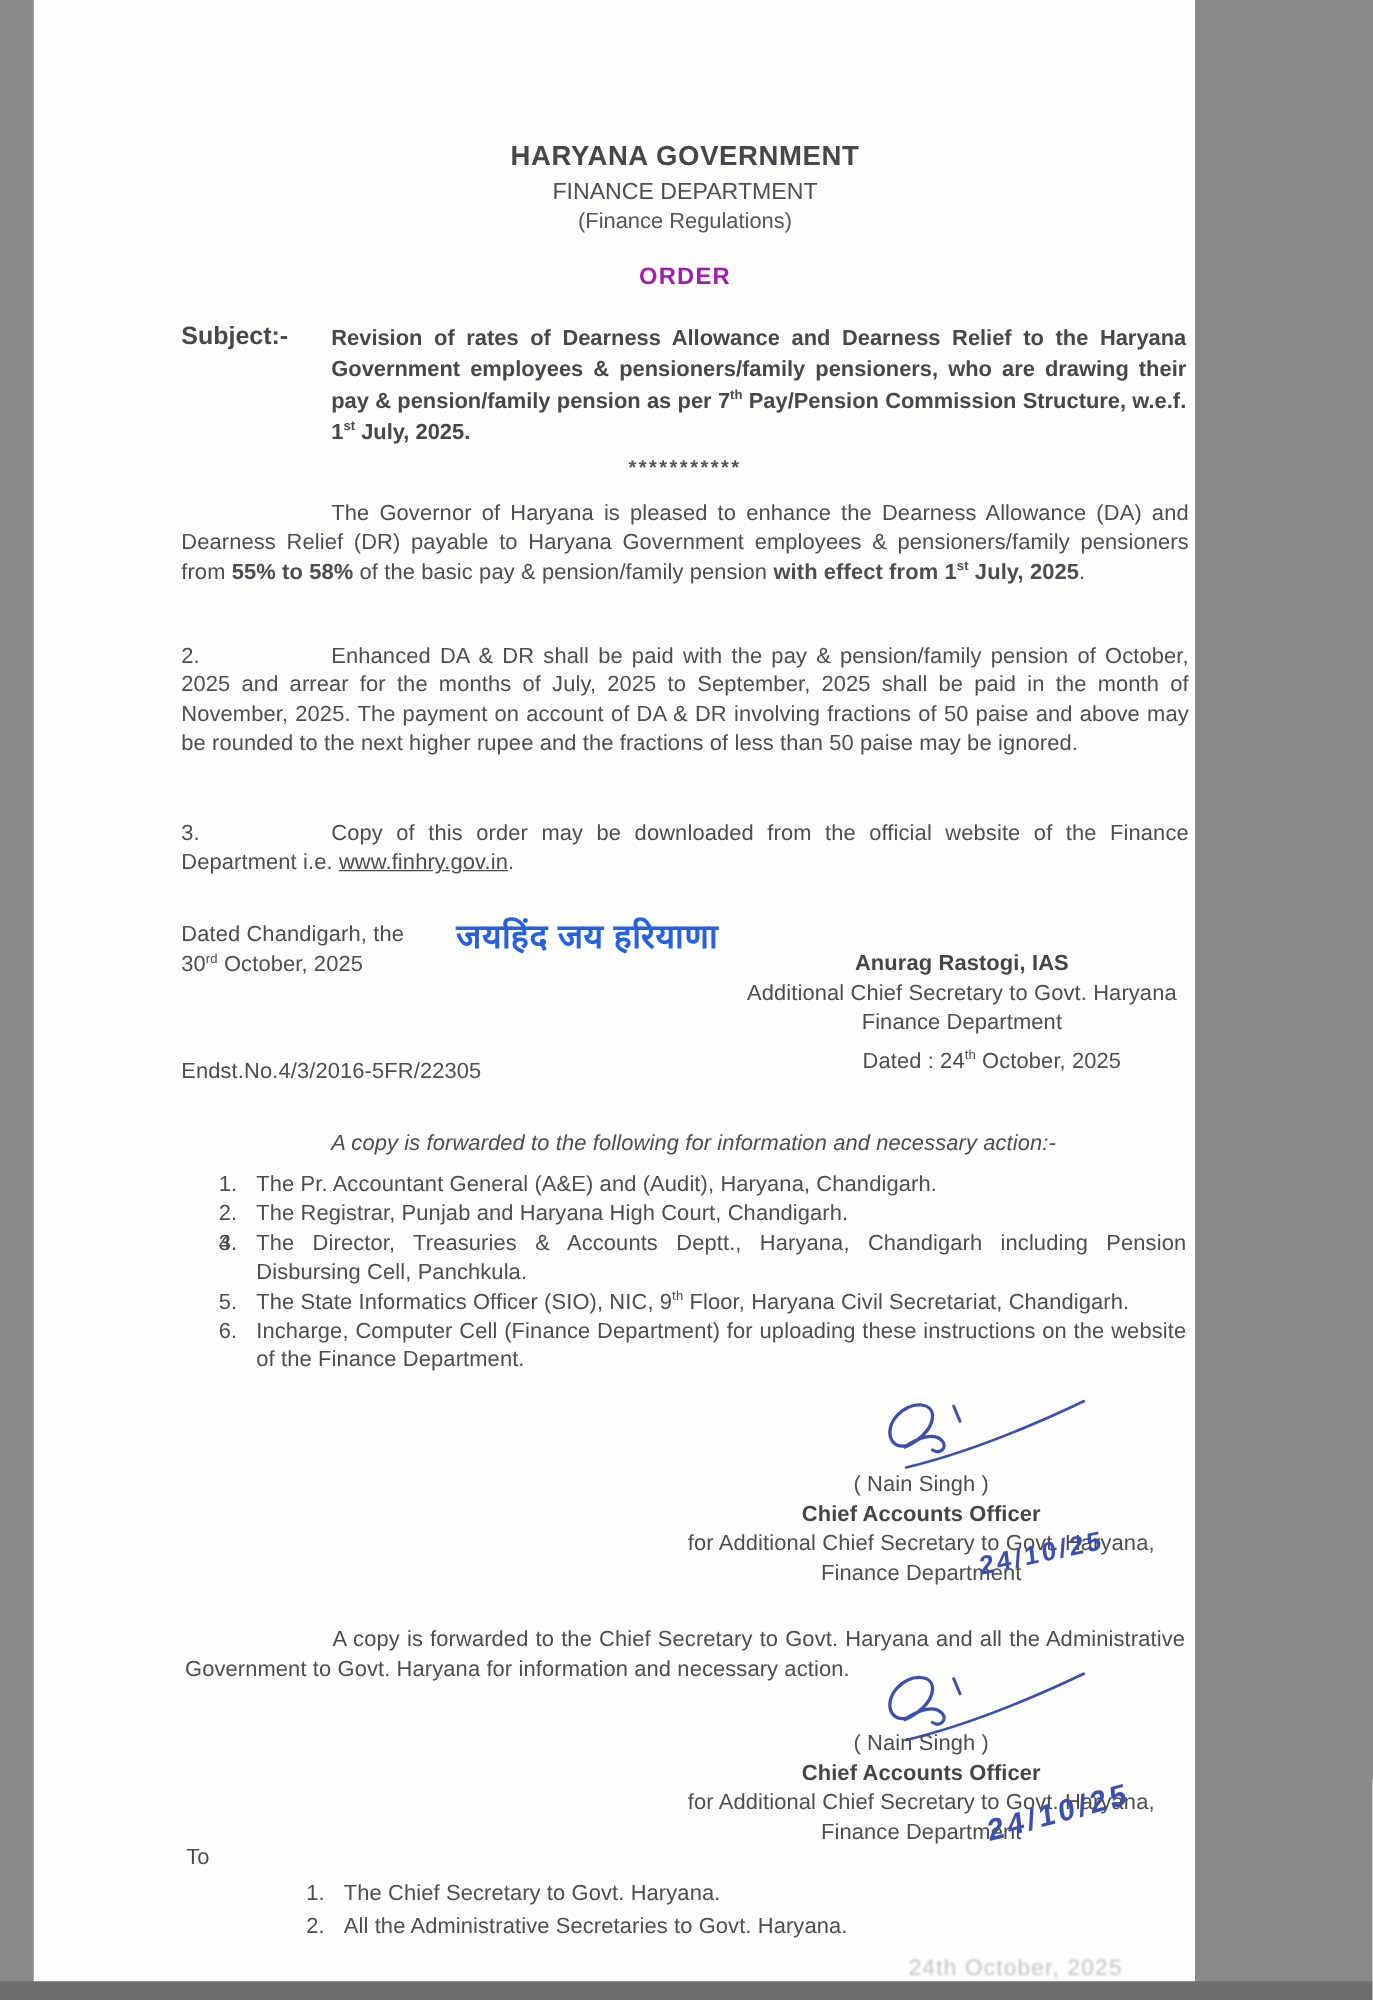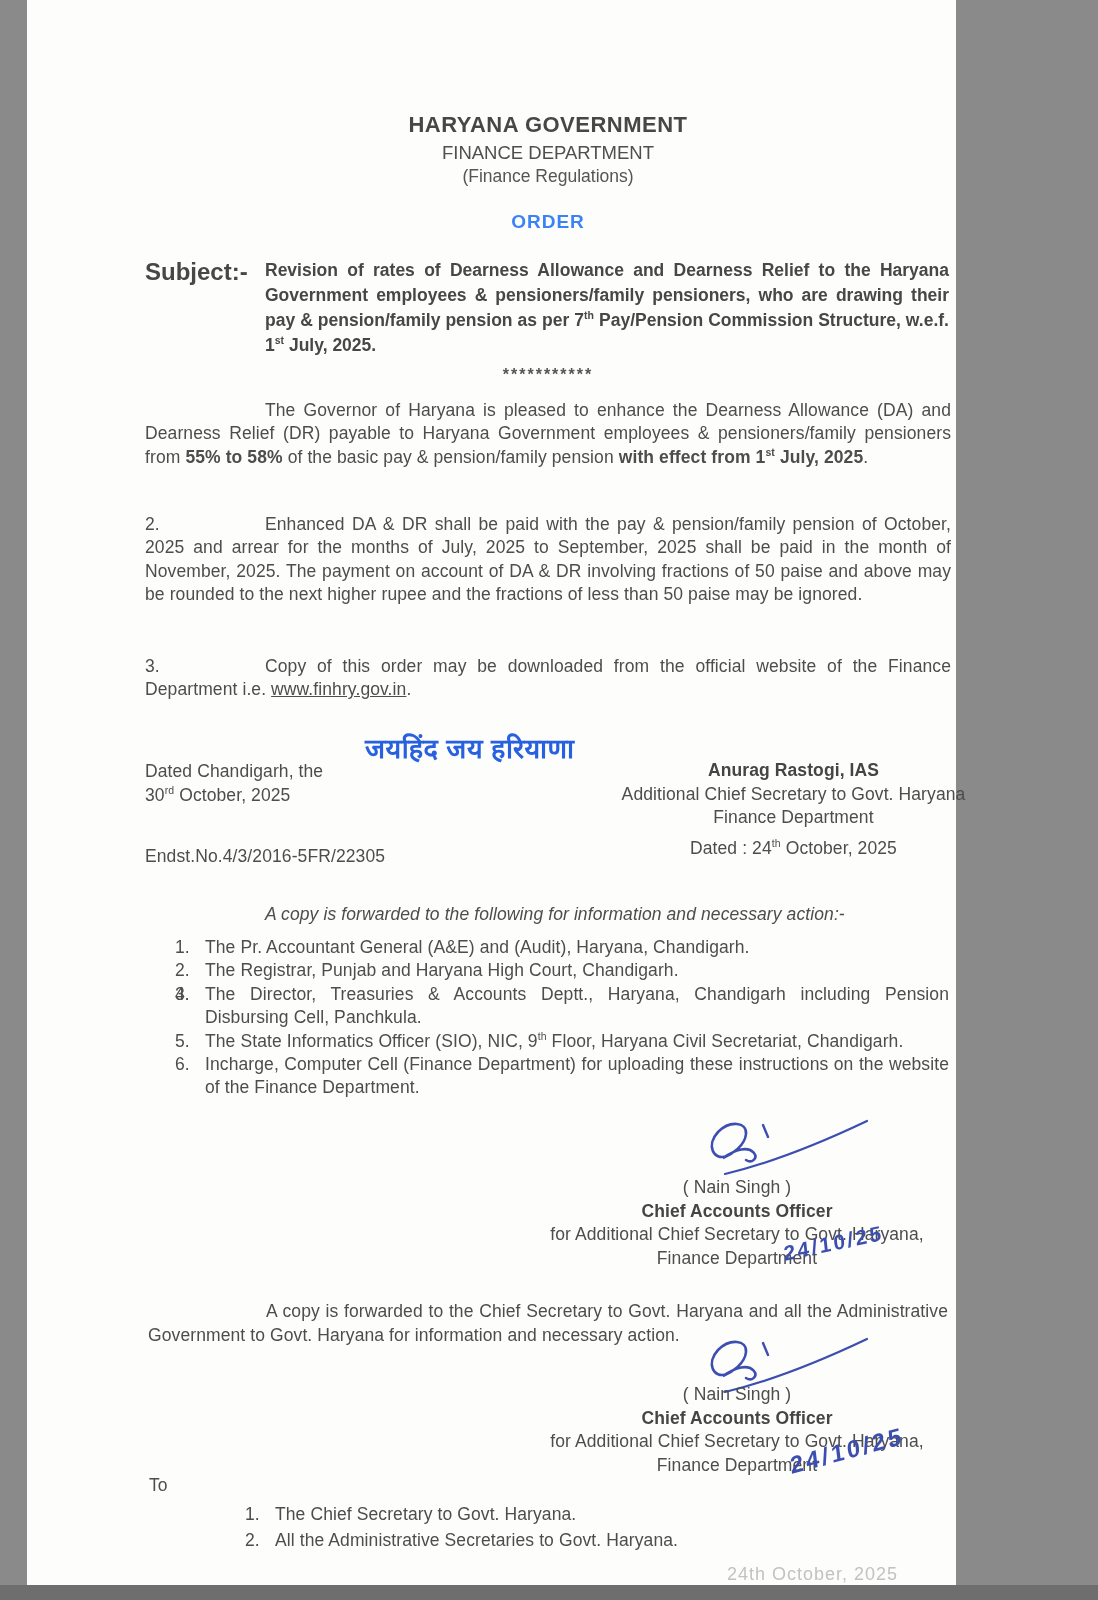--- a/index.html
+++ b/index.html
@@ -43,41 +43,41 @@
   svg.sig{overflow:visible;}
 </style>
 </head>
 <body>
 
 <div class="page">
 
   <div class="abs c b" style="left:118px;top:112px;width:806px;font-size:22px;letter-spacing:0.5px;color:#474747;">HARYANA GOVERNMENT</div>
   <div class="abs c" style="left:118px;top:142px;width:806px;font-size:18.5px;color:#4f4f4f;">FINANCE DEPARTMENT</div>
   <div class="abs c" style="left:118px;top:166px;width:806px;font-size:17.5px;color:#555;">(Finance Regulations)</div>
-  <div class="abs c b" style="left:118px;top:211px;width:806px;font-size:19px;letter-spacing:1px;color:#3b82f6;">ORDER</div>
+  <div class="abs c b" style="left:118px;top:211px;width:806px;font-size:19px;letter-spacing:1px;color:#a21caf;">ORDER</div>
 
-  <div class="abs b" style="left:118px;top:258px;font-size:24px;color:#474747;">Subject:-</div>
+  <div class="abs b" style="left:118px;top:258px;font-size:20px;color:#474747;">Subject:-</div>
   <div class="abs j b" style="left:238px;top:258px;width:684px;font-size:17.5px;line-height:25px;color:#474747;"><span>Revision of rates of Dearness Allowance and Dearness Relief to the Haryana Government employees &amp; pensioners/family pensioners, who are drawing their pay &amp; pension/family pension as per 7</span><sup>th</sup><span> Pay/Pension Commission Structure, w.e.f. 1</span><sup>st</sup><span> July, 2025.</span></div>
 
   <div class="abs c b" style="left:118px;top:366px;width:806px;font-size:16px;letter-spacing:2px;color:#555;">***********</div>
 
   <div class="abs j body-text indent" style="left:118px;top:399px;width:806px;"><span>The Governor of Haryana is pleased to enhance the Dearness Allowance (DA) and Dearness Relief (DR) payable to Haryana Government employees &amp; pensioners/family pensioners from </span><span class="b">55% to 58%</span><span> of the basic pay &amp; pension/family pension </span><span class="b">with effect from 1</span><sup class="b">st</sup><span class="b"> July, 2025</span><span>.</span></div>
 
   <div class="abs j body-text indent" style="left:118px;top:513px;width:806px;"><span class="num-abs">2.</span><span>Enhanced DA &amp; DR shall be paid with the pay &amp; pension/family pension of October, 2025 and arrear for the months of July, 2025 to September, 2025 shall be paid in the month of November, 2025.  The payment on account of DA &amp; DR involving fractions of 50 paise and above may be rounded to the next higher rupee and the fractions of less than 50 paise may be ignored.</span></div>
 
   <div class="abs j body-text indent" style="left:118px;top:655px;width:806px;"><span class="num-abs">3.</span><span>Copy of this order may be downloaded from the official website of the Finance Department i.e. </span><span style="text-decoration:underline;">www.finhry.gov.in</span><span>.</span></div>
 
   <div class="abs watermark" style="left:338px;top:729px;">जयहिंद जय हरियाणा</div>
 
-  <div class="abs body-text" style="left:118px;top:760px;line-height:23.5px;">
+  <div class="abs body-text" style="left:118px;top:736px;line-height:23.5px;">
     <div>Dated Chandigarh, the</div>
     <div><span>30</span><sup>rd</sup><span> October, 2025</span></div>
   </div>
 
-  <div class="abs c body-text" style="left:544px;top:759px;width:445px;line-height:23.7px;">
+  <div class="abs c body-text" style="left:520px;top:759px;width:445px;line-height:23.7px;">
     <div class="b" style="color:#454545;">Anurag Rastogi, IAS</div>
     <div>Additional Chief Secretary to Govt. Haryana</div>
     <div>Finance Department</div>
   </div>
 
   <div class="abs body-text" style="left:118px;top:845px;">Endst.No.4/3/2016-5FR/22305</div>
   <div class="abs body-text" style="left:663px;top:837px;"><span>Dated :  24</span><sup>th</sup><span> October, 2025</span></div>
 
   <div class="abs body-text" style="left:238px;top:903px;font-style:italic;">A copy is forwarded to the following for information and necessary action:-</div>
 

